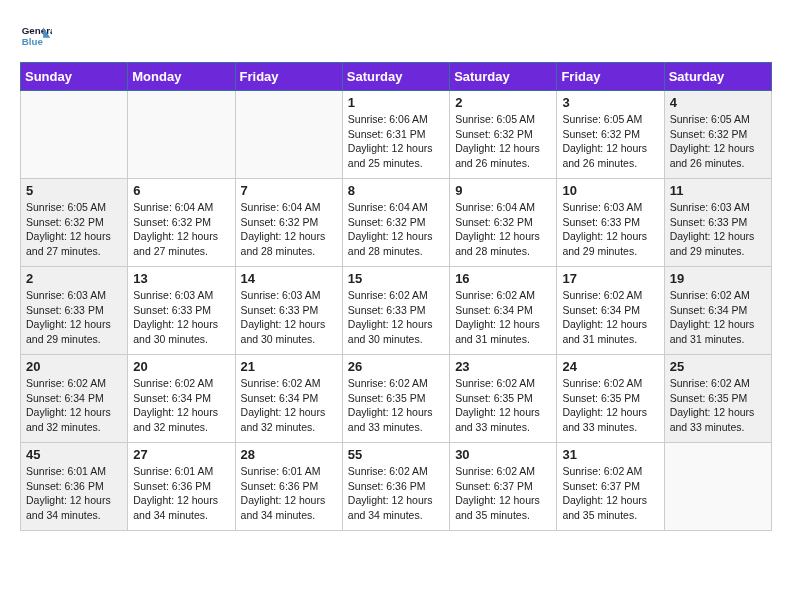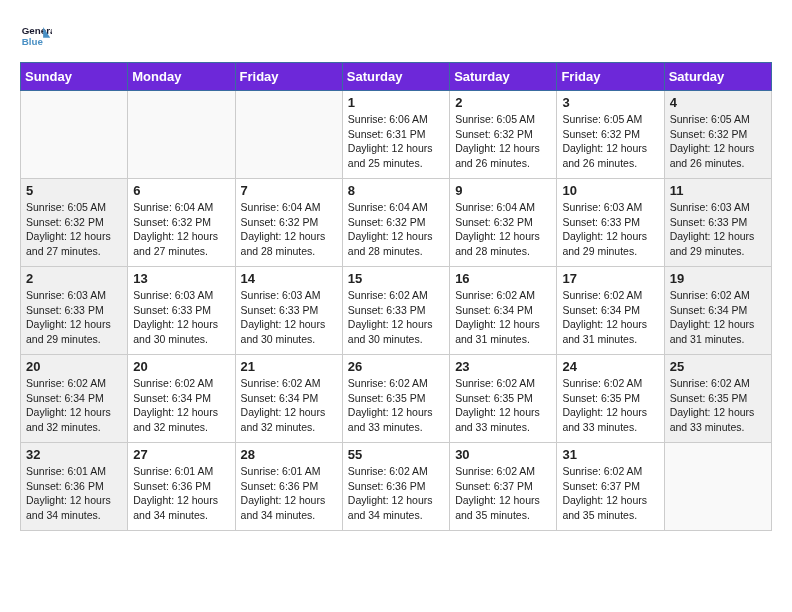--- a/index.html
+++ b/index.html
@@ -286,21 +286,21 @@
         <td class="shaded">
           <span class="day-num">25</span>
           <div class="day-info" style="white-space: pre-line;">Sunrise: 6:02 AM
 Sunset: 6:35 PM
 Daylight: 12 hours
 and 33 minutes.</div>
         </td>
       </tr>
       <tr>
         <td class="shaded">
-          <span class="day-num">32</span>
+          <span class="day-num">45</span>
           <div class="day-info" style="white-space: pre-line;">Sunrise: 6:01 AM
 Sunset: 6:36 PM
 Daylight: 12 hours
 and 34 minutes.</div>
         </td>
         <td>
           <span class="day-num">27</span>
           <div class="day-info" style="white-space: pre-line;">Sunrise: 6:01 AM
 Sunset: 6:36 PM
 Daylight: 12 hours

